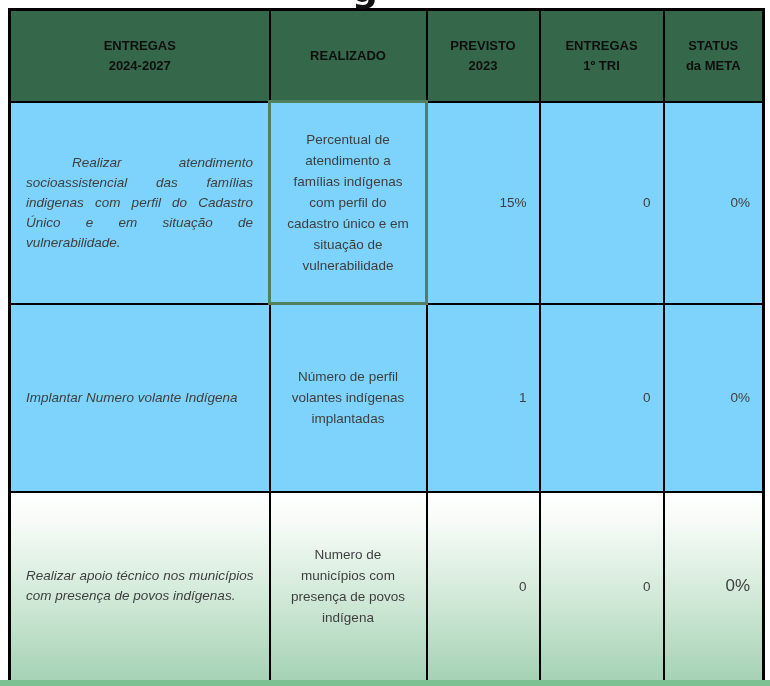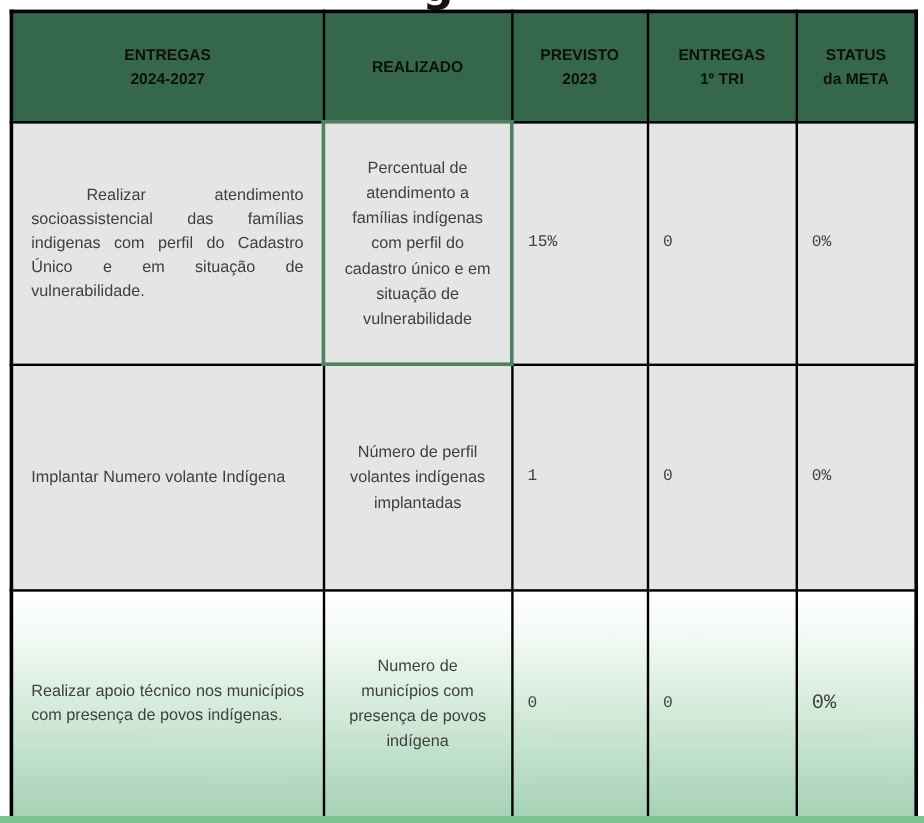--- a/index.html
+++ b/index.html
@@ -25,27 +25,27 @@
   tr.hdr{height:92px}
   tr.r1{height:202px}
   tr.r2{height:188px}
   tr.r3{height:190px}
   th{
     background:#35684a;border:2px solid #000;
     color:#0e0e0e;font-weight:700;font-size:13px;line-height:1.5;
     text-align:center;vertical-align:middle;white-space:pre-line;padding:2px 4px;
   }
   td{
-    border:2px solid #000;background:#e5e5e5;
+    border:2px solid #000;background:#7dd3fc;
     color:#3f3f3f;font-size:13.5px;vertical-align:middle;padding:6px 12px;
   }
-  td.entrega{text-align:justify;line-height:20px;padding:8px 15px;}
+  td.entrega{text-align:justify;line-height:20px;padding:8px 15px;font-style:italic;}
   td.indent{text-indent:46px;}
   td.indicador{text-align:center;line-height:21px;padding:8px 13px;}
-  td.val{text-align:left;font-family:Liberation Mono, monospace;}
+  td.val{text-align:right;}
   td.selected{border:3px solid #4f815f;}
   tr.gradient td{
     background:linear-gradient(180deg,#ffffff 0%,#f6fbf7 16%,#cfe8d6 58%,#a5d2b5 100%);
   }
   td.big{font-size:17px;}
   .bottom-strip{
     position:absolute;left:0;top:680px;width:770px;height:6px;background:#7cc192;
   }
 </style>
 </head>

